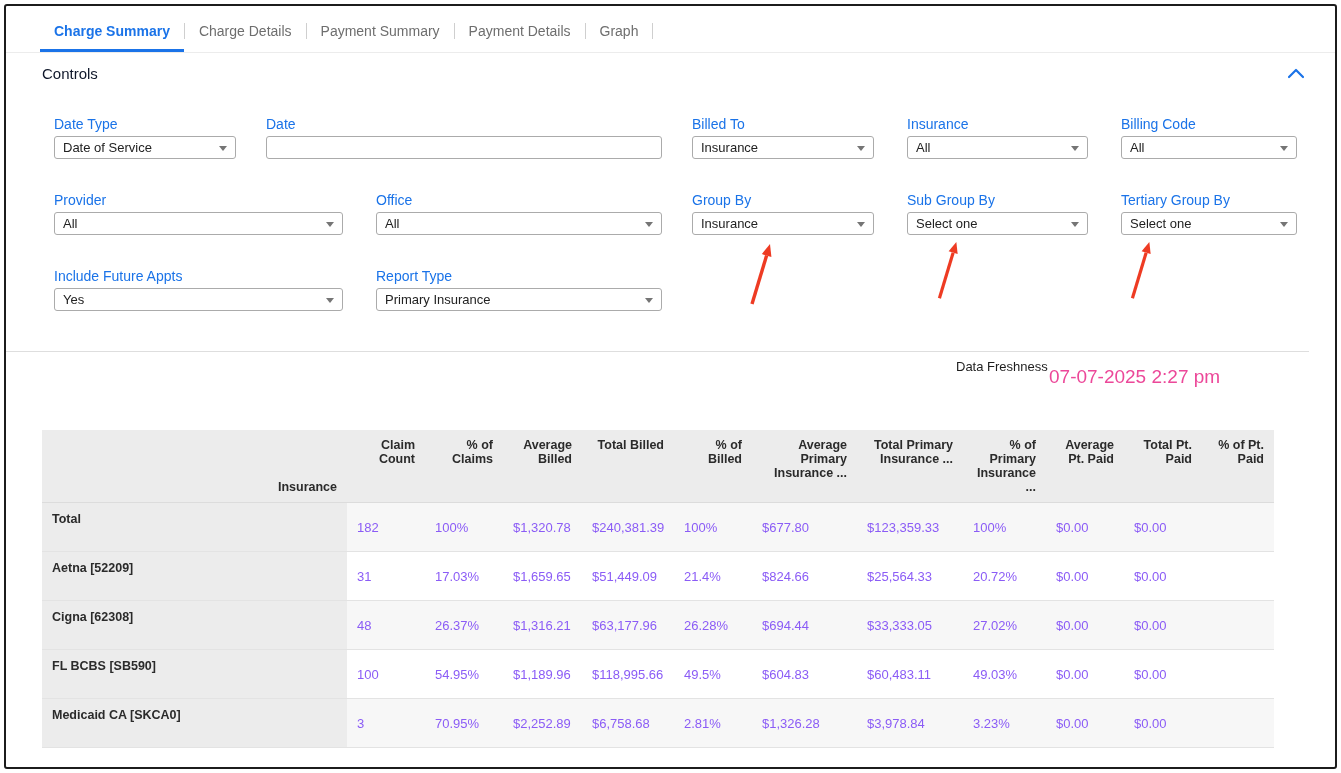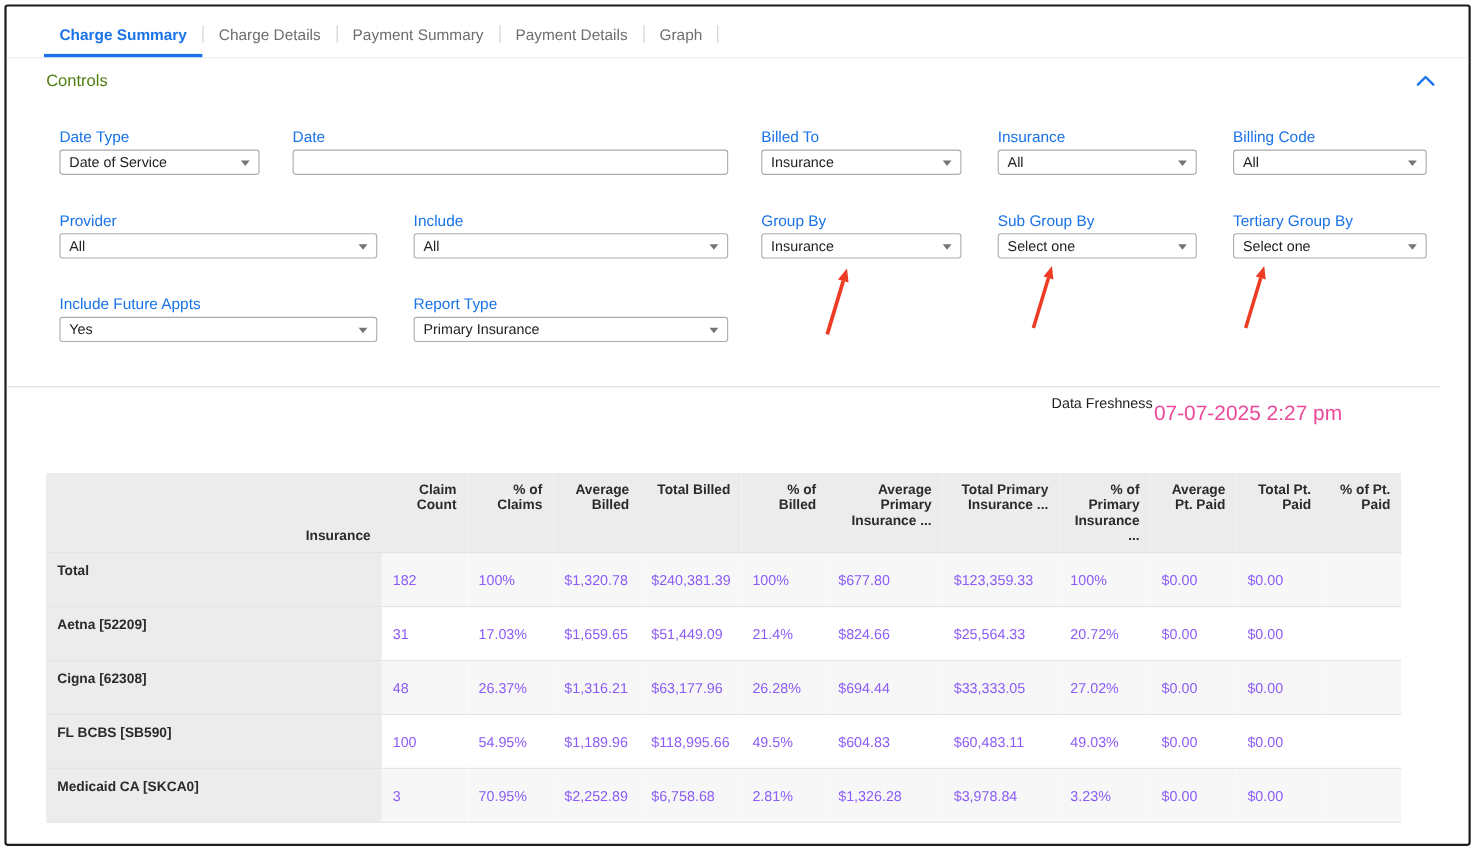--- a/index.html
+++ b/index.html
@@ -51,21 +51,21 @@
     height: 16px;
     background: #cfcfcf;
     margin-bottom: 13px;
   }
 
   
   .controls-title {
     position: absolute;
     left: 36px; top: 59px;
     font-size: 15px;
-    color: #4d7c0f;
+    color: #0f172a;
   }
   .collapse-btn {
     position: absolute;
     right: 30px; top: 60px;
     width: 18px; height: 14px;
     cursor: pointer;
     color: var(--accent);
   }
 
   
@@ -235,21 +235,21 @@
     <span>All</span>
     <span class="caret"></span>
   </div>
 
   <div class="label" style="left:48px;top:186px">Provider</div>
   <div class="dd" style="left:48px;top:206px;width:289px">
     <span>All</span>
     <span class="caret"></span>
   </div>
 
-  <div class="label" style="left:370px;top:186px">Include</div>
+  <div class="label" style="left:370px;top:186px">Office</div>
   <div class="dd" style="left:370px;top:206px;width:286px">
     <span>All</span>
     <span class="caret"></span>
   </div>
 
   <div class="label" style="left:686px;top:186px">Group By</div>
   <div class="dd" style="left:686px;top:206px;width:182px">
     <span>Insurance</span>
     <span class="caret"></span>
   </div>

